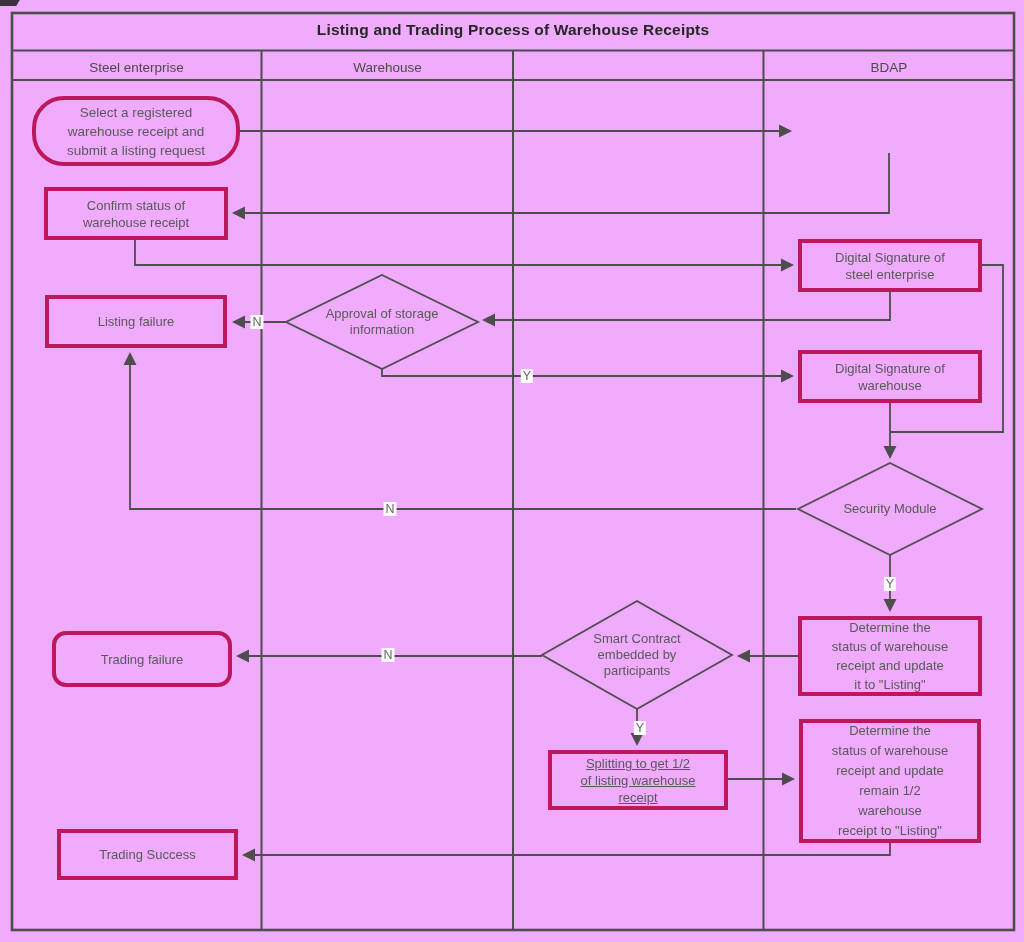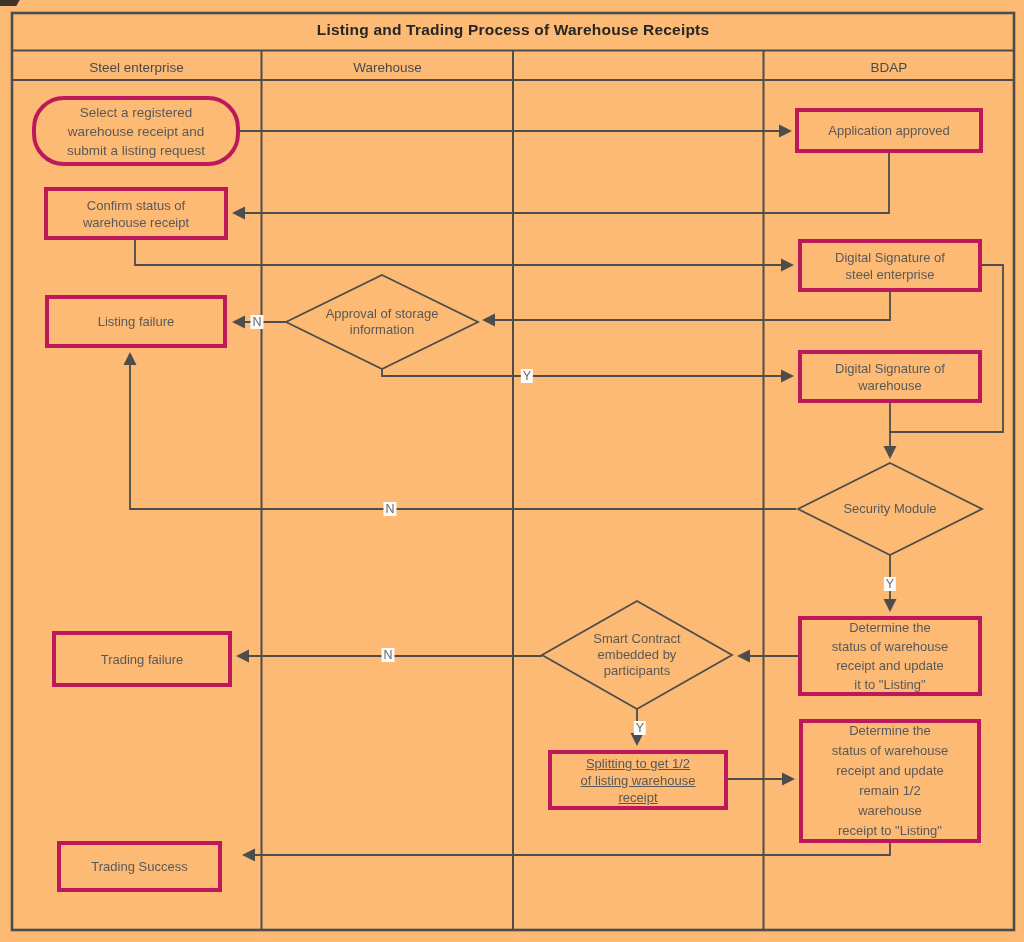--- a/index.html
+++ b/index.html
@@ -1,17 +1,17 @@
 <!DOCTYPE html>
 <html><head>
 <meta charset="utf-8">
 <style>
   html,body{margin:0;padding:0;background:#ffffff;}
   .stage{
-    position:relative;width:1024px;height:942px;background:#fdba74;
+    position:relative;width:1024px;height:942px;background:#f0abfc;
     font-family:"Liberation Sans",sans-serif;overflow:hidden;
   }
   .stage svg{position:absolute;left:0;top:0;}
   .title{
     position:absolute;left:12px;top:21px;width:1002px;text-align:center;
     font-size:15.5px;font-weight:bold;color:#262626;letter-spacing:.2px;
   }
   .lane-label{
     position:absolute;top:57px;height:22px;line-height:22px;text-align:center;
     font-size:13.5px;color:#4a4a4a;
@@ -90,23 +90,22 @@
   <div class="lane-label" style="left:12px;width:249px;">Steel enterprise</div>
   <div class="lane-label" style="left:262px;width:251px;">Warehouse</div>
   <div class="lane-label" style="left:764px;width:250px;">BDAP</div>
 
   <div class="node rounded" style="left:32px;top:96px;width:208px;height:70px;">Select a registered
 warehouse receipt and
 submit a listing request</div>
   <div class="node" style="left:44px;top:187px;width:184px;height:53px;">Confirm status of
 warehouse receipt</div>
   <div class="node" style="left:45px;top:295px;width:182px;height:53px;text-align:center;">Listing failure</div>
-  <div class="node" style="left:52px;top:631px;width:180px;height:56px;">Trading failure</div>
-  <div class="node" style="left:57px;top:829px;width:165px;height:51px;margin-top:12px;">Trading Success</div>
-  <div class="node" style="left:795px;top:108px;width:188px;height:45px;">Application approved</div>
+  <div class="node" style="left:52px;top:631px;width:180px;height:56px;border-radius:14px;">Trading failure</div>
+  <div class="node" style="left:57px;top:829px;width:181px;height:51px;">Trading Success</div>
   <div class="node" style="left:798px;top:239px;width:184px;height:53px;">Digital Signature of
 steel enterprise</div>
   <div class="node" style="left:798px;top:350px;width:184px;height:53px;">Digital Signature of
 warehouse</div>
   <div class="node tight" style="left:798px;top:616px;width:184px;height:80px;">Determine the
 status of warehouse
 receipt and update
 it to "Listing"</div>
   <div class="node tight6" style="left:799px;top:719px;width:182px;height:124px;">Determine the
 status of warehouse

